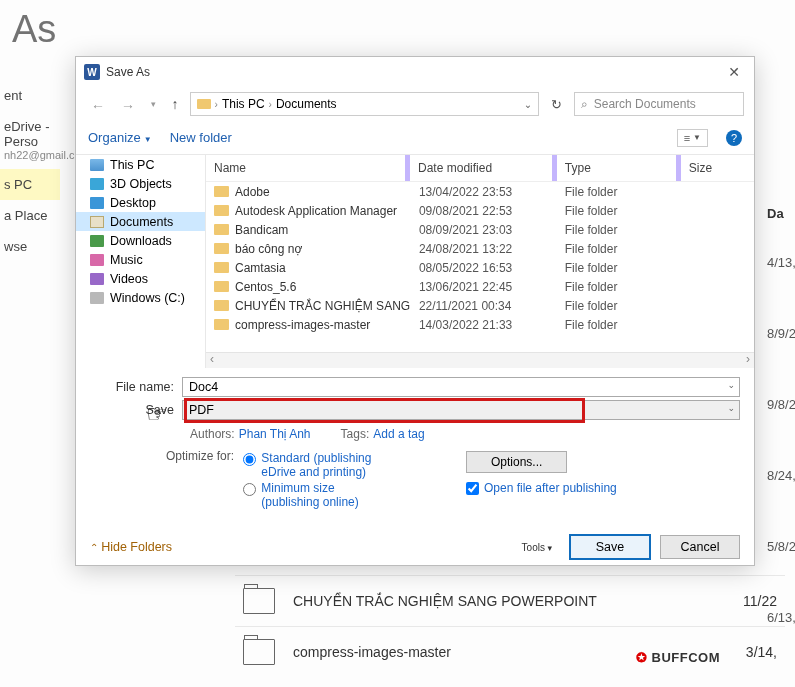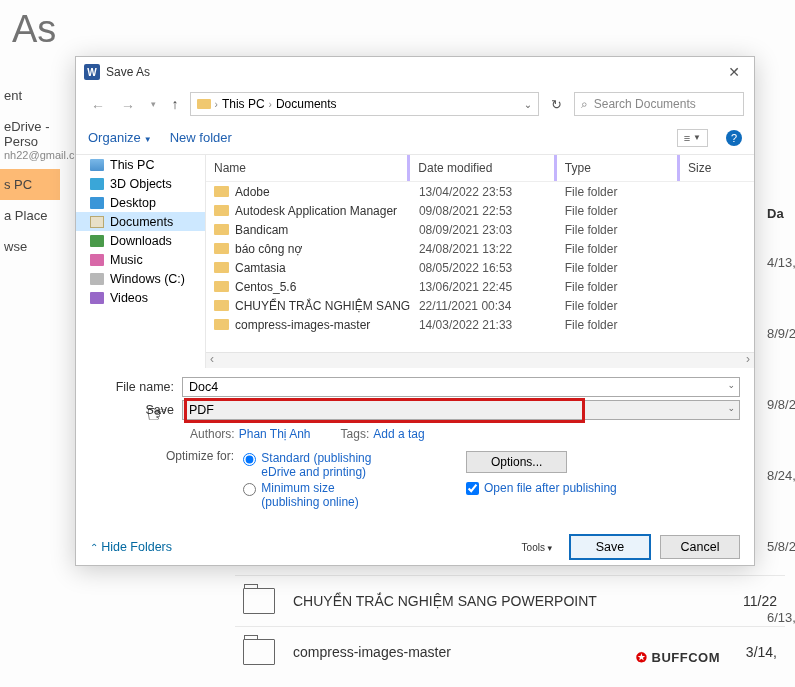--- a/index.html
+++ b/index.html
@@ -1,21 +1,21 @@
 <!DOCTYPE html>
 <html><head>
 <meta charset="utf-8">
 <style>
 * { box-sizing: border-box; margin: 0; padding: 0; font-family: 'Segoe UI', Tahoma, sans-serif; }
 body { background: #fdfdfd; width: 795px; height: 687px; overflow: hidden; position: relative; }
 
 .bg-header { position: absolute; top: 0; left: 0; font-size: 38px; color: #737373; font-weight: 300; padding: 8px 12px; }
 .bg-left { position: absolute; top: 80px; left: 0; width: 60px; font-size: 13px; color: #444; }
 .bg-left div { padding: 8px 4px; }
-.bg-left .sel { background: #fdba74; }
+.bg-left .sel { background: #fef9c3; }
 .bg-right { position: absolute; top: 200px; right: 0; width: 30px; font-size: 13px; color: #555; }
 .bg-right div { padding: 28px 2px; }
 .bg-right .hdr { font-weight: 600; color: #333; padding: 6px 2px; }
 
 .bg-folders { position: absolute; top: 575px; left: 235px; right: 10px; }
 .bg-folder-row { display: flex; align-items: center; padding: 12px 8px; border-top: 1px solid #e8e8e8; font-size: 14px; color: #333; }
 .bg-folder-icon { width: 32px; height: 26px; border: 1.5px solid #666; border-radius: 1px; margin-right: 18px; position: relative; }
 .bg-folder-icon::before { content: ''; position: absolute; top: -5px; left: 0; width: 12px; height: 4px; border: 1.5px solid #666; border-bottom: none; }
 .watermark { position: absolute; right: 65px; bottom: 12px; font-size: 13px; font-weight: bold; letter-spacing: 0.5px; color: #333; }
 .watermark::before { content:'✪ '; color:#d00; }
@@ -54,21 +54,21 @@
 .ic-desktop { background: #3a96d8; border-radius: 1px; }
 .ic-docs { background: #e8e0c8; border: 1px solid #b8a870; }
 .ic-dl { background: #4a9a4a; border-radius: 1px; }
 .ic-music { background: #d868a8; border-radius: 1px; }
 .ic-pics { background: #38a8a0; border-radius: 1px; }
 .ic-vid { background: #9868c8; border-radius: 1px; }
 .ic-drive { background: #b8b8b8; border-radius: 1px; }
 
 .files { flex: 1; display: flex; flex-direction: column; min-width: 0; }
 .fh { display: flex; font-size: 12px; color: #444; border-bottom: 1px solid #eee; }
-.fh > div { padding: 6px 8px; border-right: 3px solid #c4b5fd; }
+.fh > div { padding: 6px 8px; border-right: 5px solid #c4b5fd; }
 .fh-name { flex: 1.6; }
 .fh-date { flex: 1.1; }
 .fh-type { flex: 0.9; }
 .fh-size { flex: 0.5; border-right: none !important; }
 .flist { flex: 1; overflow: hidden; }
 .frow { display: flex; font-size: 12px; color: #333; padding: 1.5px 0; align-items: center; }
 .frow > div { padding: 1px 8px; white-space: nowrap; overflow: hidden; text-overflow: ellipsis; }
 .fn { flex: 1.6; display: flex; align-items: center; gap: 6px; }
 .folder-icon { width: 15px; height: 11px; background: #f0c870; border-radius: 1px; display: inline-block; flex-shrink:0; }
 .fd { flex: 1.1; color: #555; }
@@ -93,21 +93,21 @@
 .optrow { display: flex; padding: 4px 0 0 72px; font-size: 12px; gap: 30px; }
 .optleft { flex: 1; }
 .optlabel { color: #555; display: inline-block; width: 78px; text-align: right; vertical-align: top; padding-right: 6px; }
 .radio-opt { display: flex; align-items: flex-start; gap: 5px; margin: 2px 0; color: #1b66c9; }
 .radio-opt input { margin-top: 2px; }
 .optright { flex: 1; padding-top: 2px; }
 .opt-btn { border: 1px solid #adadad; background: #e8e8e8; padding: 3px 24px; font-size: 12px; cursor: pointer; }
 .chk { display: flex; align-items: center; gap: 5px; margin-top: 8px; color: #1b66c9; font-size: 12px; }
 
 .btnrow { display: flex; align-items: center; padding: 14px 14px 6px; gap: 10px; }
-.hide-folders { font-size: 12.5px; color: #0369a1; cursor: pointer; }
+.hide-folders { font-size: 12.5px; color: #a16207; cursor: pointer; }
 .hide-folders::before { content: '⌃ '; font-size: 10px; }
 .btn-spacer { flex: 1; }
 .tools { font-size: 10px; color: #333; cursor: pointer; margin-right: 8px; }
 .tools::after { content: ' ▾'; font-size: 9px; }
 .dlg-btn { border: 1px solid #adadad; background: #e8e8e8; padding: 4px 0; width: 80px; font-size: 12.5px; cursor: pointer; text-align:center; }
 .dlg-btn.primary { border: 1px solid #0f6cbd; background: #eaf3fb; box-shadow: 0 0 0 1px #0f6cbd; }
 </style>
 </head>
 <body>
 
@@ -200,26 +200,26 @@
         </div>
         <div class="tree-item">
           <span class="ti-icon ic-dl"></span>
           <span>Downloads</span>
         </div>
         <div class="tree-item">
           <span class="ti-icon ic-music"></span>
           <span>Music</span>
         </div>
         <div class="tree-item">
+          <span class="ti-icon ic-vid"></span>
+          <span>Videos</span>
+        </div>
+        <div class="tree-item">
           <span class="ti-icon ic-drive"></span>
           <span>Windows (C:)</span>
-        </div>
-        <div class="tree-item">
-          <span class="ti-icon ic-vid"></span>
-          <span>Videos</span>
         </div>
       </div>
     <div class="files">
       <div class="fh">
         <div class="fh-name">Name</div>
         <div class="fh-date">Date modified</div>
         <div class="fh-type">Type</div>
         <div class="fh-size">Size</div>
       </div>
       <div class="flist" id="flist">

